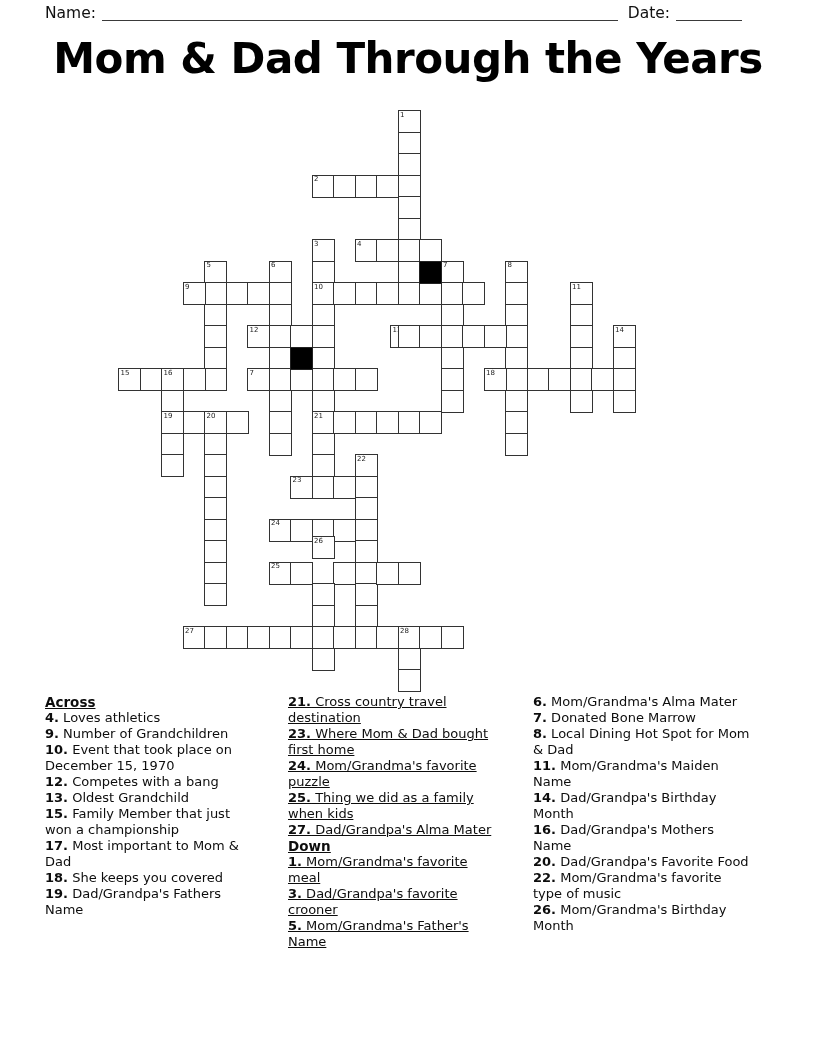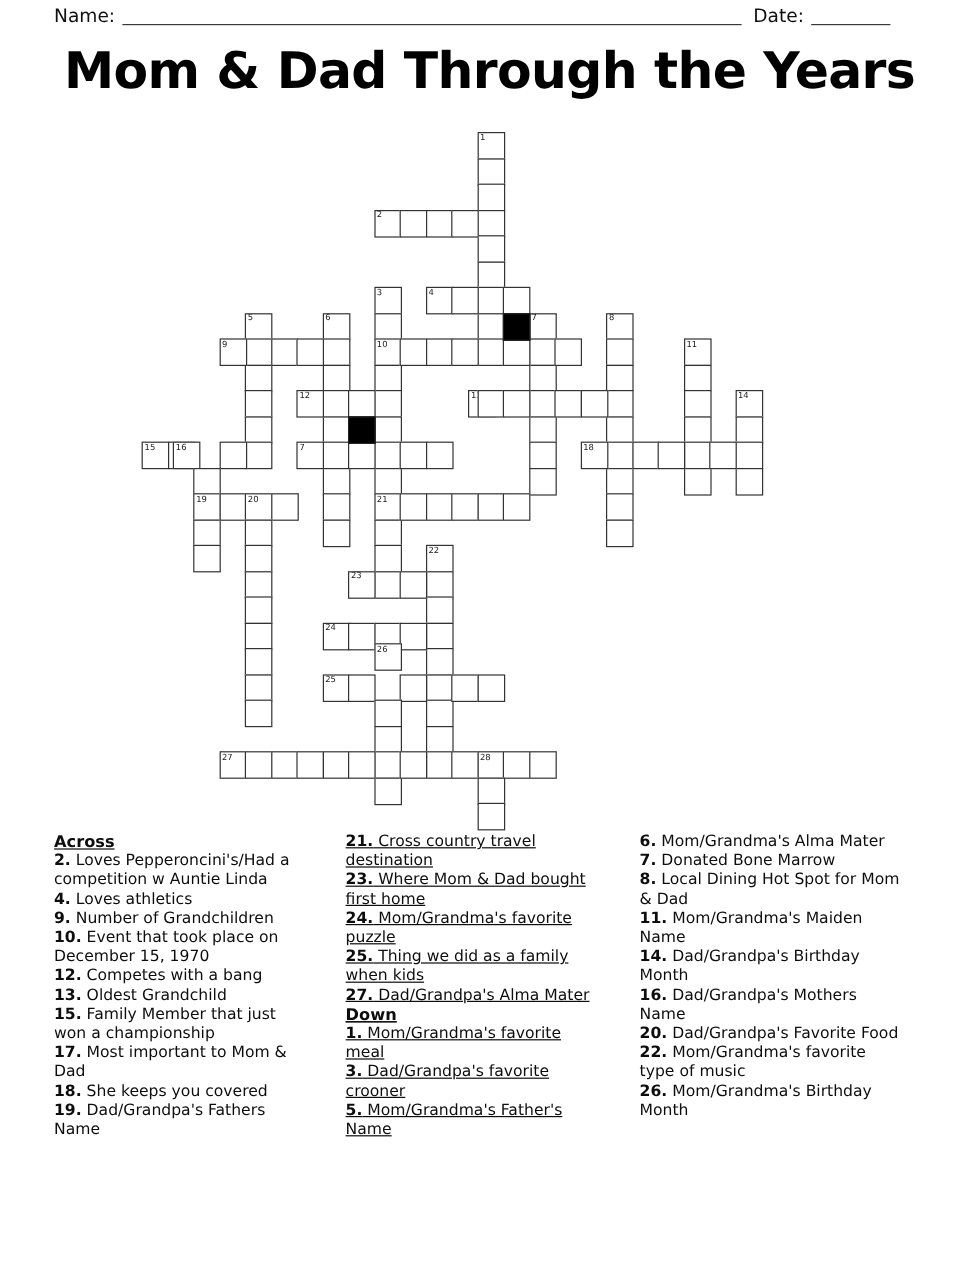--- a/index.html
+++ b/index.html
@@ -161,21 +161,21 @@
       <div class="cell" style="left: 494.5px; top: 215px;">
         <span class="num">14</span>
       </div>
       <div class="cell" style="left: 494.5px; top: 236.5px;"></div>
       <div class="cell" style="left: 494.5px; top: 258px;"></div>
       <div class="cell" style="left: 494.5px; top: 279.5px;"></div>
       <div class="cell" style="left: 0px; top: 258px;">
         <span class="num">15</span>
       </div>
       <div class="cell" style="left: 21.5px; top: 258px;"></div>
-      <div class="cell" style="left: 26px; top: 258px;">
+      <div class="cell" style="left: 43px; top: 258px;">
         <span class="num">16</span>
       </div>
       <div class="cell" style="left: 64.5px; top: 258px;"></div>
       <div class="cell" style="left: 43px; top: 279.5px;"></div>
       <div class="cell" style="left: 43px; top: 301px;">
         <span class="num">19</span>
       </div>
       <div class="cell" style="left: 43px; top: 322.5px;"></div>
       <div class="cell" style="left: 43px; top: 344px;"></div>
       <div class="cell" style="left: 129px; top: 258px;">
@@ -260,21 +260,20 @@
       <div class="cell" style="left: 322.5px; top: 516px;"></div>
       <div class="cell" style="left: 279.5px; top: 537.5px;"></div>
       <div class="cell" style="left: 279.5px; top: 559px;"></div>
       <div class="cell black" style="left: 301px; top: 150.5px;"></div>
       <div class="cell black" style="left: 172px; top: 236.5px;"></div>
     </div>
 
   <div id="clues">
     <div class="clue-col" id="clue-col-0">
         <div class="clue-header">Across</div>
-        <div class="clue-item"><span class="clue-num">2.</span> Loves Pepperoncini's/Had a competition w Auntie Linda</div>
         <div class="clue-item"><span class="clue-num">4.</span> Loves athletics</div>
         <div class="clue-item"><span class="clue-num">9.</span> Number of Grandchildren</div>
         <div class="clue-item"><span class="clue-num">10.</span> Event that took place on December 15, 1970</div>
         <div class="clue-item"><span class="clue-num">12.</span> Competes with a bang</div>
         <div class="clue-item"><span class="clue-num">13.</span> Oldest Grandchild</div>
         <div class="clue-item"><span class="clue-num">15.</span> Family Member that just won a championship</div>
         <div class="clue-item"><span class="clue-num">17.</span> Most important to Mom &amp; Dad</div>
         <div class="clue-item"><span class="clue-num">18.</span> She keeps you covered</div>
         <div class="clue-item"><span class="clue-num">19.</span> Dad/Grandpa's Fathers Name</div>
       </div>

